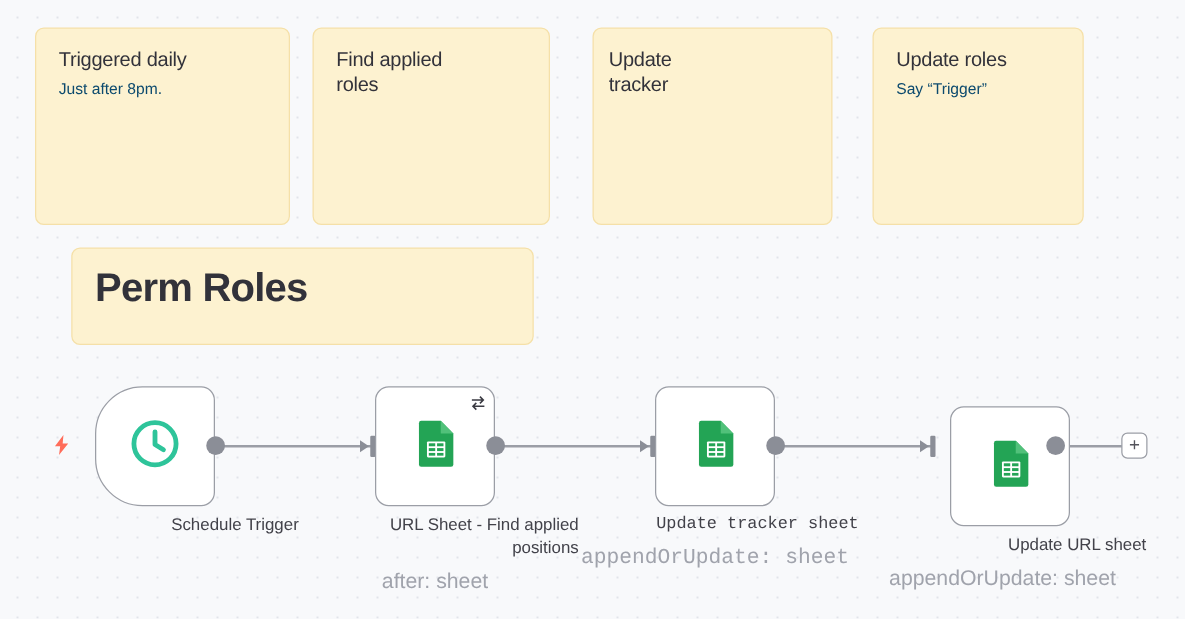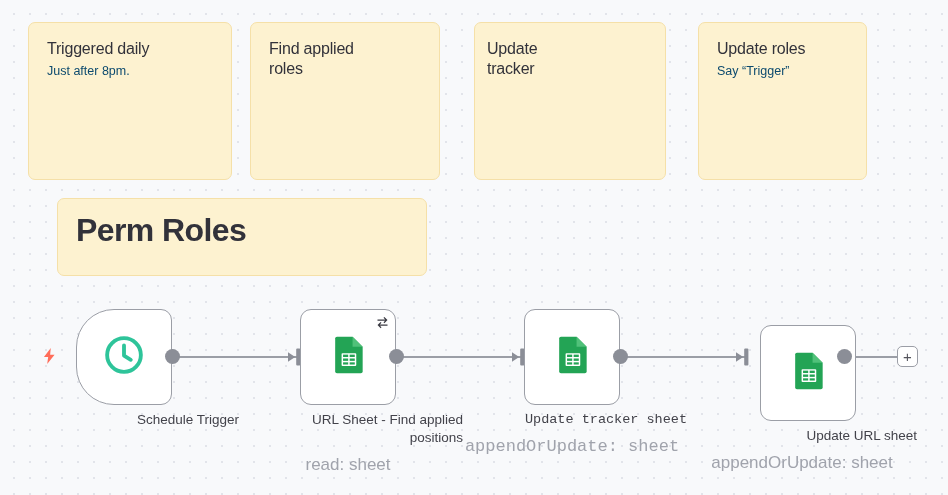--- a/index.html
+++ b/index.html
@@ -237,21 +237,21 @@
             <rect x="25.8" y="27.8" width="5.6" height="2.6"></rect>
             <rect x="18.6" y="32" width="5.6" height="2.4"></rect>
             <rect x="25.8" y="32" width="5.6" height="2.4"></rect>
           </g>
         </svg>
       </span>
     </div>
     <div class="node-caption">
       <div class="cap-title">URL Sheet - Find applied
 positions</div>
-      <div class="cap-sub">read: sheet</div>
+      <div class="cap-sub">after: sheet</div>
     </div>
   </div>
 
   <span class="out-dot" style="left:389px; top:349px;"></span>
 
   <span class="in-arrow" style="left:512px; top:348px;">
     <svg width="14" height="18" viewBox="0 0 14 18" fill="#8b8e97">
       <path d="M0 4.2L7.2 9 0 13.8z"></path>
       <rect x="8.2" y="0.5" width="4.2" height="17" rx="1"></rect>
     </svg>

